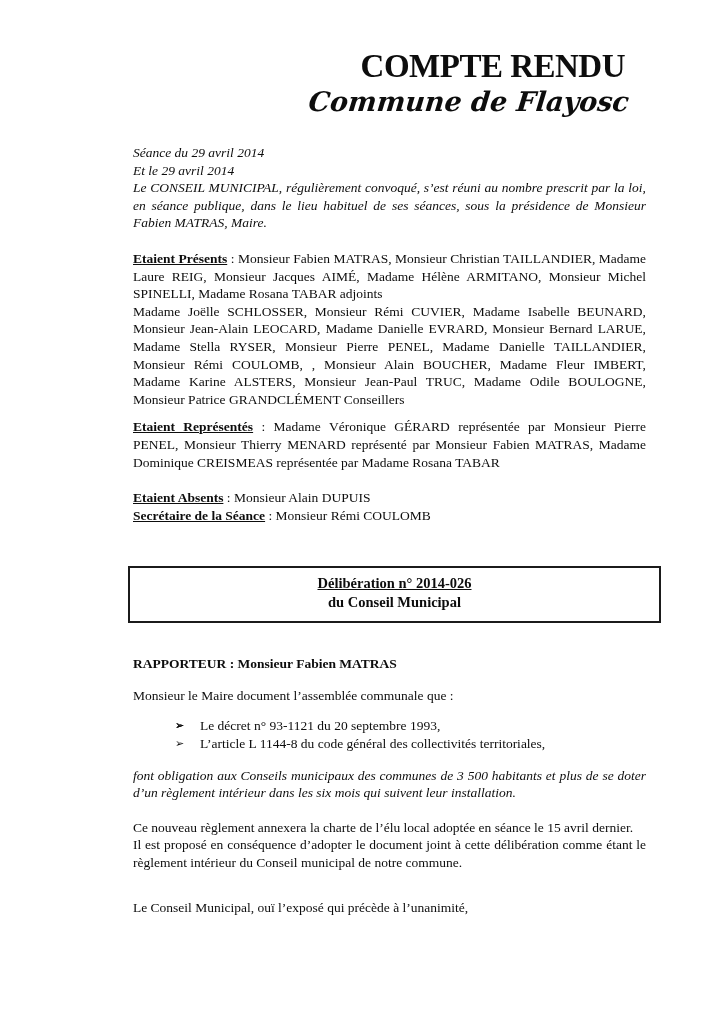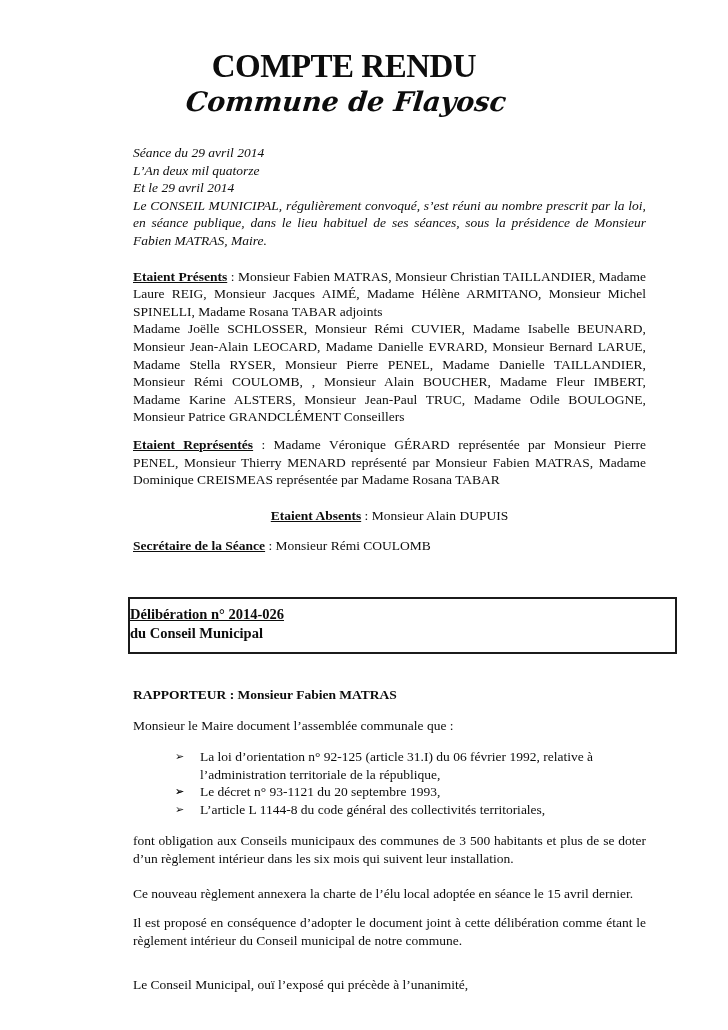--- a/index.html
+++ b/index.html
@@ -8,22 +8,22 @@
     width: 728px;
     height: 1030px;
     margin: 0 auto;
     background: #ffffff;
     font-family: "Liberation Serif", serif;
     color: #0d0d0d;
     overflow: hidden;
   }
   .title-block {
     padding-top: 47px;
-    padding-right: 40px;
-    text-align: center;
+    padding-right: 103px;
+    text-align: right;
   }
   .doc-title {
     font-size: 33px;
     font-weight: bold;
     letter-spacing: -0.5px;
     line-height: 38px;
   }
   .doc-subtitle {
     font-family: "DejaVu Serif", serif;
     font-size: 27px;
@@ -46,29 +46,29 @@
     margin-top: 144px;
     font-style: italic;
   }
   .just { text-align: justify; }
   .label-ul {
     font-weight: bold;
     text-decoration: underline;
   }
   .attendance-present { margin-top: 18px; }
   .attendance-represented { margin-top: 10px; }
-  .attendance-absent { margin-top: 18px; text-align: center; }
-  .attendance-secretary { margin-top: 13px; }
+  .attendance-absent { margin-top: 18px; }
+  .attendance-secretary { }
   .delib-box {
     margin-top: 42px;
     margin-left: -5px;
     width: 529px;
     border: 2px solid #1b1b1b;
-    padding: 6px 16px 9px 0;
-    text-align: left;
+    padding: 6px 0 9px 0;
+    text-align: center;
     font-weight: bold;
     font-size: 14.5px;
     line-height: 19px;
     box-sizing: content-box;
   }
   .delib-number { text-decoration: underline; }
   .rapporteur {
     margin-top: 32px;
     font-weight: bold;
   }
@@ -79,40 +79,39 @@
     padding-left: 67px;
     text-align: left;
   }
   .bullet-marker {
     position: absolute;
     left: 42px;
     top: 0;
     font-family: "DejaVu Sans", sans-serif;
     font-size: 11px;
   }
-  .para-obligation { margin-top: 14px; }
+  .para-obligation { margin-top: 14px; font-style: italic; }
   .para-charte { margin-top: 17px; }
-  .para-proposition { margin-top: 12px; }
+  .para-proposition { }
   .para-conclusion { margin-top: 27px; }
 </style>
 </head>
 <body>
 
 <div class="page">
 
   <div class="title-block">
     <div class="doc-title">COMPTE RENDU</div>
     <div class="doc-subtitle">Commune de Flayosc</div>
   </div>
 
   <div class="content">
 
     <div class="session-block">
       <div>Séance du 29 avril 2014</div>
-      <div>L’An deux mil quatorze</div>
       <div>Et le 29 avril 2014</div>
       <div class="just">Le CONSEIL MUNICIPAL, régulièrement convoqué, s’est réuni au nombre prescrit par la loi, en séance publique, dans le lieu habituel de ses séances, sous la présidence de Monsieur Fabien MATRAS, Maire.</div>
     </div>
 
     <div class="attendance-present just">
       <span class="label-ul">Etaient Présents</span><span> : </span><span>Monsieur Fabien MATRAS,  Monsieur Christian TAILLANDIER, Madame Laure REIG, Monsieur Jacques AIMÉ, Madame Hélène ARMITANO, Monsieur Michel SPINELLI, Madame Rosana TABAR adjoints</span>
       <div class="just">Madame Joëlle SCHLOSSER, Monsieur Rémi CUVIER, Madame Isabelle BEUNARD, Monsieur Jean-Alain LEOCARD, Madame Danielle EVRARD, Monsieur Bernard LARUE, Madame Stella RYSER, Monsieur Pierre PENEL, Madame Danielle TAILLANDIER, Monsieur Rémi COULOMB, , Monsieur Alain BOUCHER, Madame Fleur IMBERT, Madame Karine ALSTERS, Monsieur Jean-Paul TRUC, Madame Odile BOULOGNE, Monsieur Patrice GRANDCLÉMENT Conseillers</div>
     </div>
 
     <div class="attendance-represented just">
@@ -132,21 +131,20 @@
       <div>du Conseil Municipal</div>
     </div>
 
     <div class="rapporteur">RAPPORTEUR : Monsieur Fabien MATRAS</div>
 
     <div class="intro">Monsieur le Maire document l’assemblée communale que :</div>
 
     <div class="bullet-list">
       <div class="bullet-item">
         <span class="bullet-marker">➢</span>
-        <span>La loi d’orientation n° 92-125 (article 31.I) du 06 février 1992, relative à l’administration territoriale de la république,</span>
       </div>
       <div class="bullet-item">
         <span class="bullet-marker">➢</span>
       </div>
       <div class="bullet-item">
         <span class="bullet-marker">➢</span>
         <span>Le décret n° 93-1121 du 20 septembre 1993,</span>
       </div>
       <div class="bullet-item">
         <span class="bullet-marker">➢</span>

